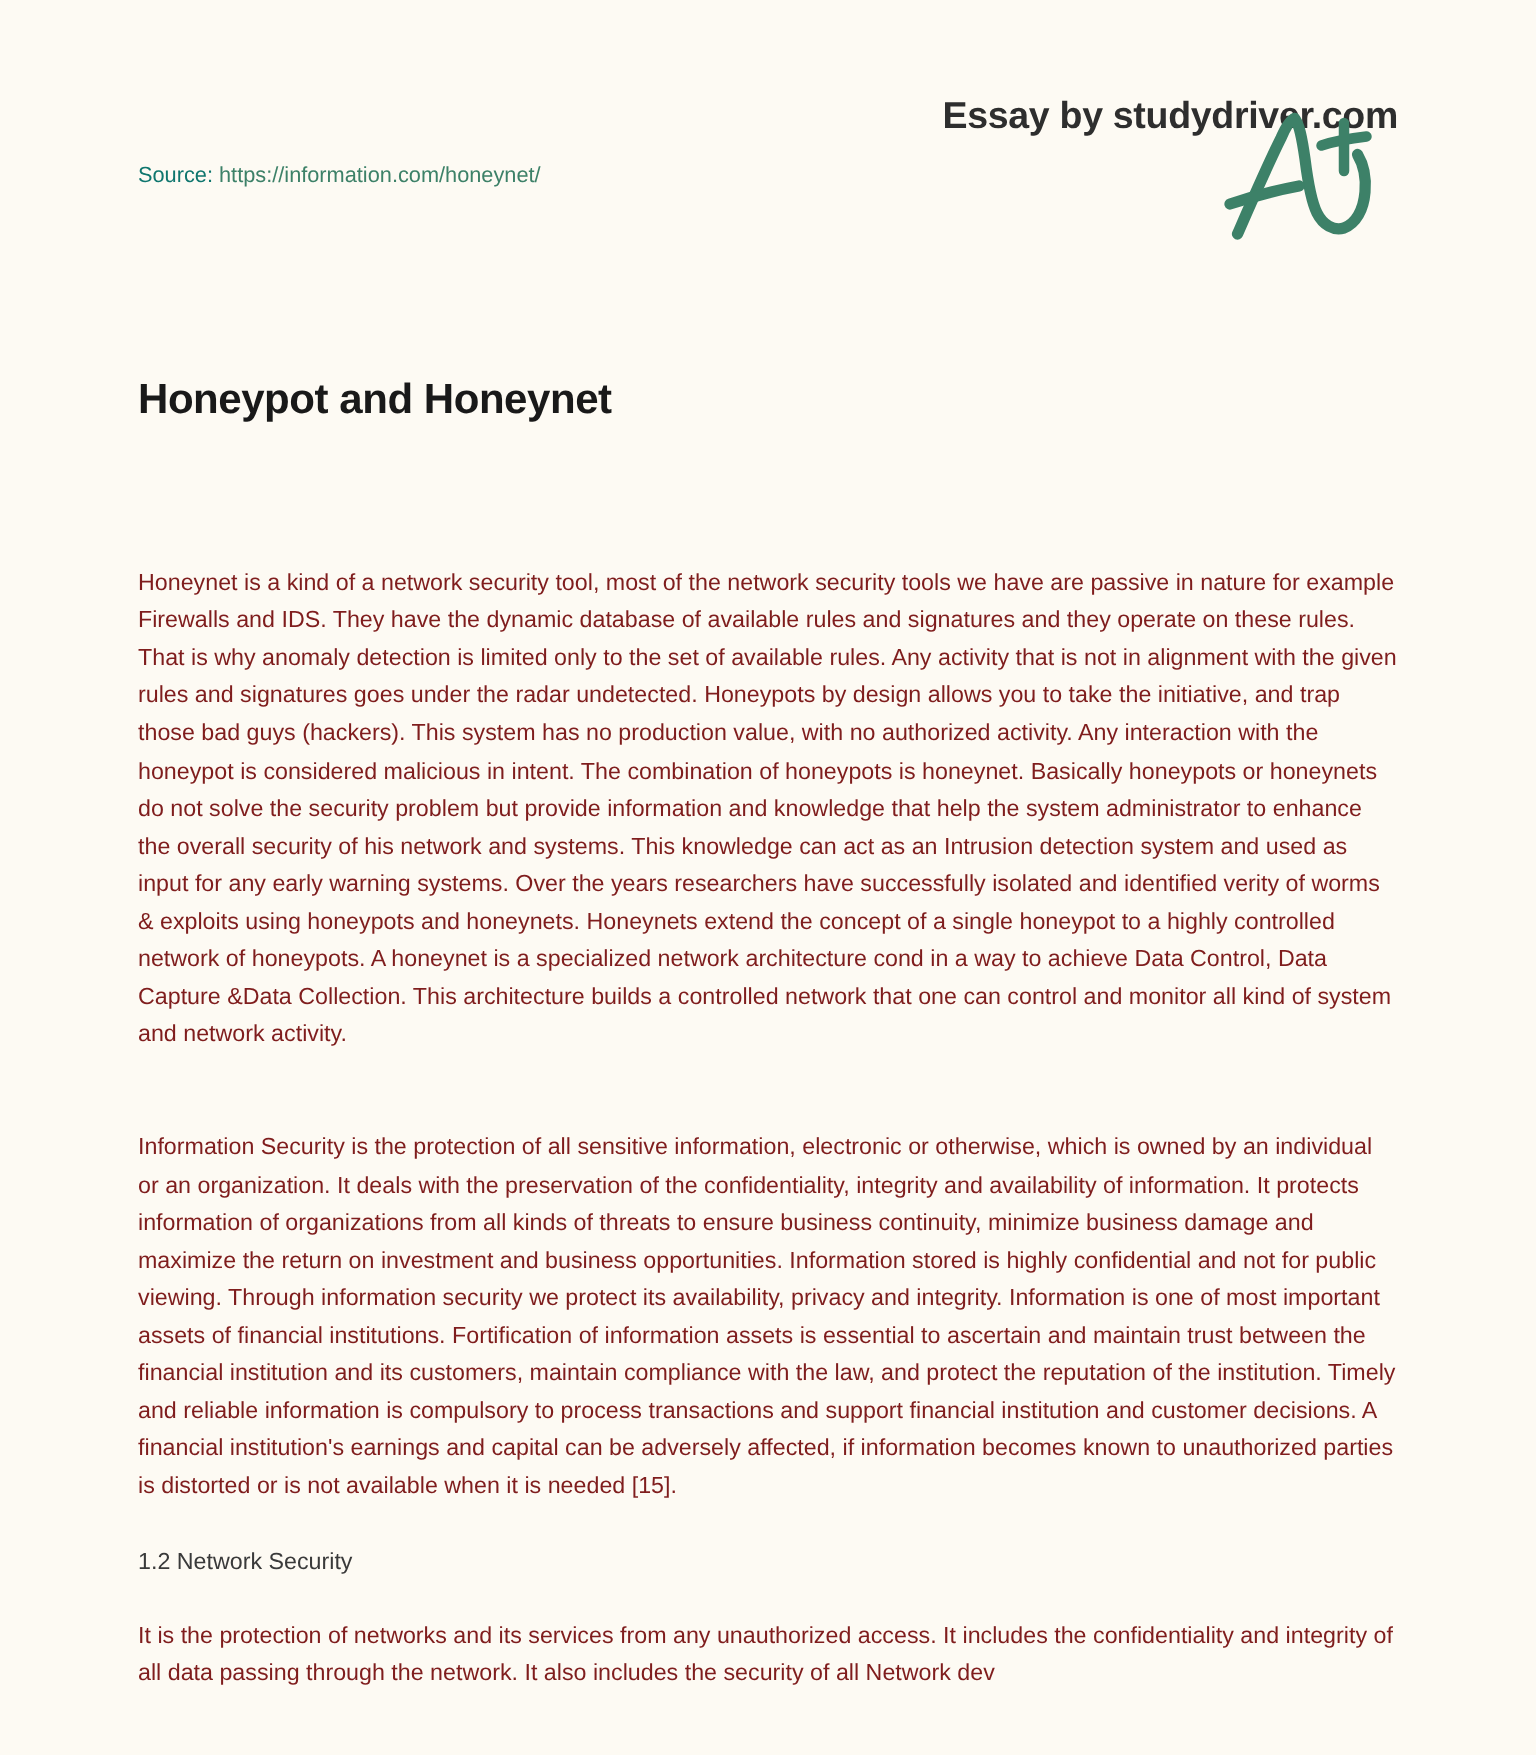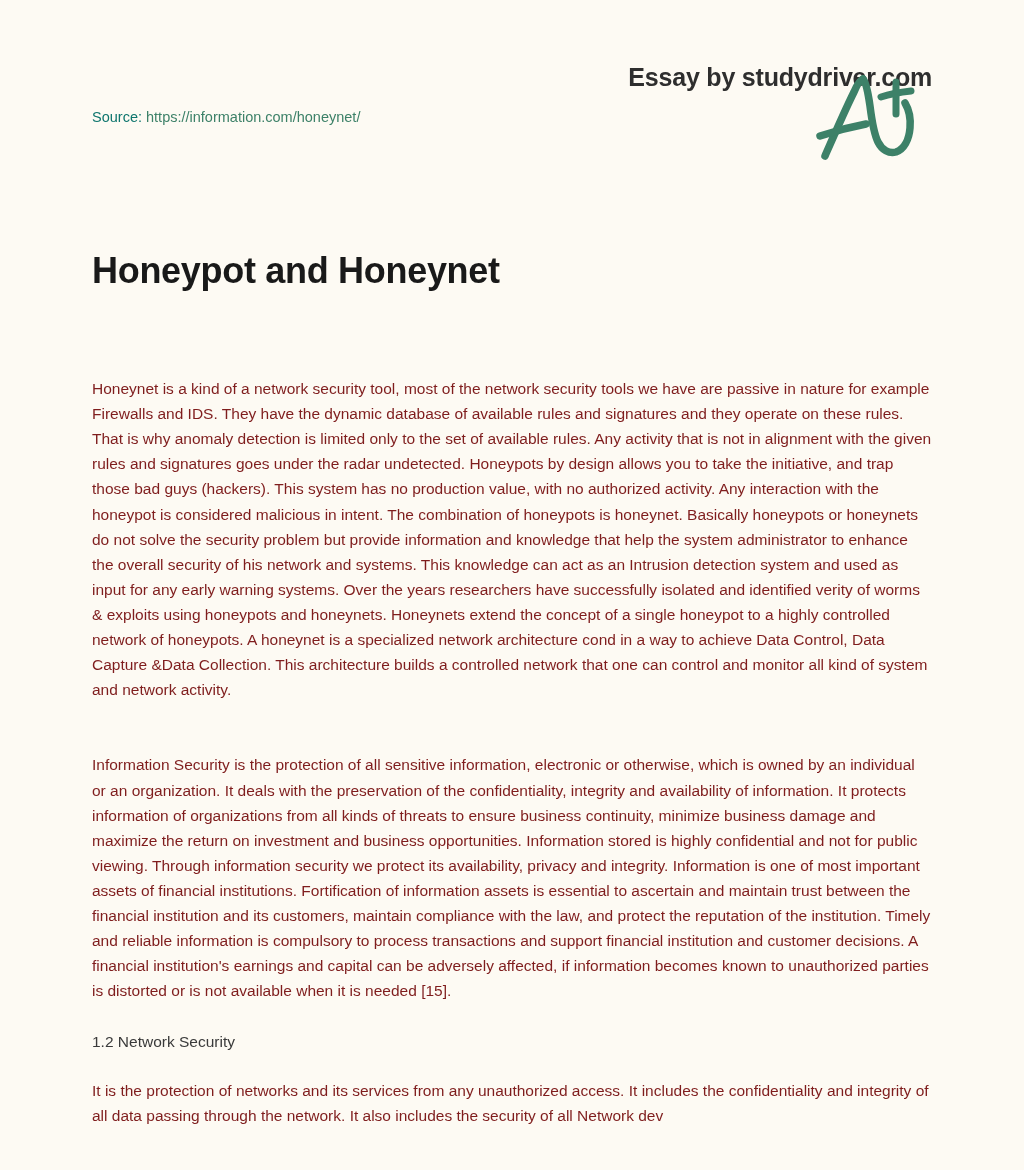--- a/index.html
+++ b/index.html
@@ -70,21 +70,21 @@
     display: block;
     width: 120px;
     height: 96px;
   }
 
   
   .doc-title {
     position: absolute;
     left: 92px;
     top: 248px;
-    font-size: 36px;
+    font-size: 28px;
     font-weight: bold;
     color: #191919;
     letter-spacing: -0.3px;
     margin: 0;
     line-height: 1.25;
   }
 
   
   .content {
     position: absolute;

